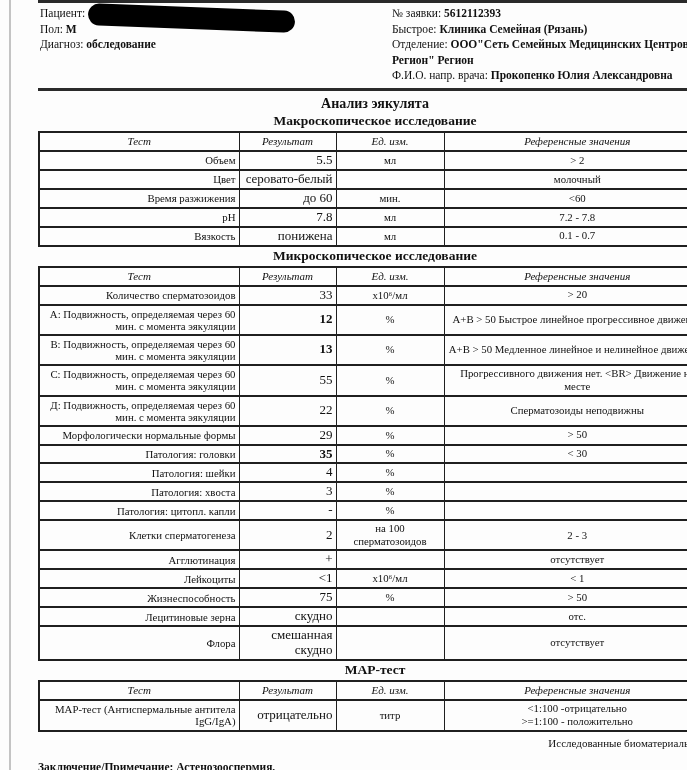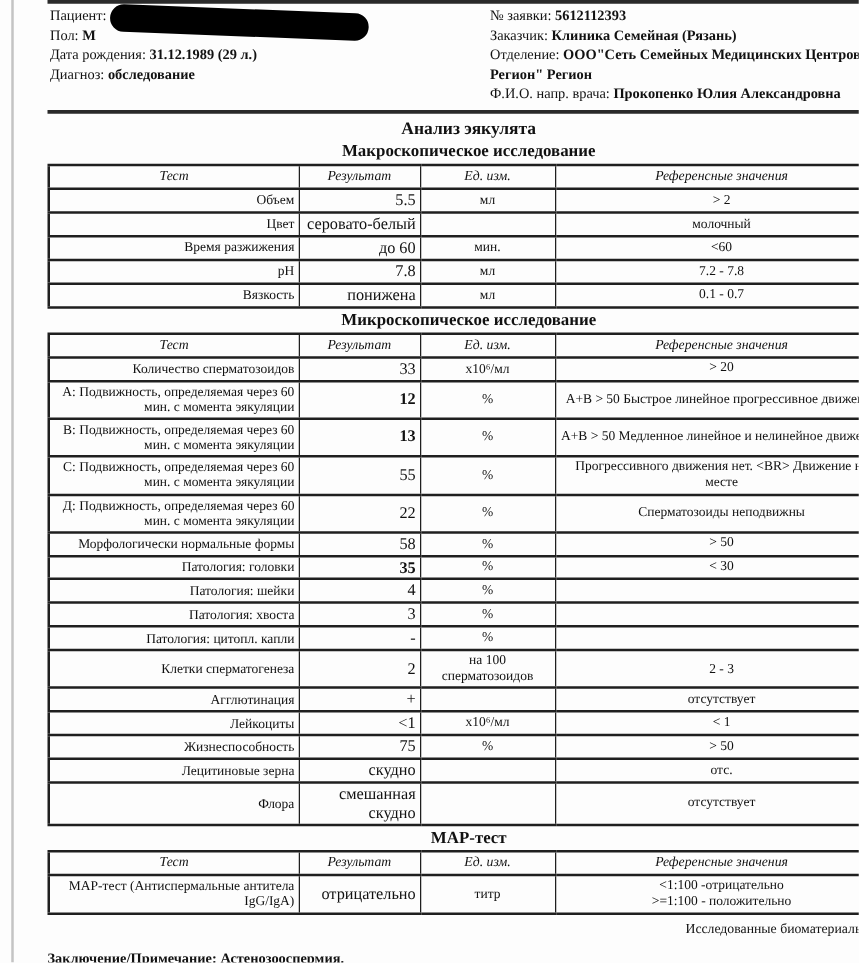--- a/index.html
+++ b/index.html
@@ -48,26 +48,25 @@
 
 <div id="page">
   <div id="left-rule"></div>
   <div id="doc">
 
     <div class="hdr">
       <div class="hdr-left">
         <div id="redaction"></div>
         <div class="hline"><span>Пациент:</span></div>
         <div class="hline"><span>Пол:</span> <b>М</b></div>
-        <div class="hline"><span>Дата рождения:</span> <b>31.12.1989 (29 л.)</b></div>
         <div class="hline"><span>Диагноз:</span> <b>обследование</b></div>
       </div>
       <div class="hdr-right">
         <div class="hline"><span>№ заявки:</span> <b>5612112393</b></div>
-        <div class="hline"><span>Заказчик:</span> <b>Клиника Семейная (Рязань)</b></div>
+        <div class="hline"><span>Быстрое:</span> <b>Клиника Семейная (Рязань)</b></div>
         <div class="hline"><span>Отделение:</span> <b>ООО"Сеть Семейных Медицинских Центров Регион" Регион</b></div>
         <div class="hline"><span>Ф.И.О. напр. врача:</span> <b>Прокопенко Юлия Александровна</b></div>
       </div>
     </div>
 
     <div class="title title-main">Анализ эякулята</div>
     <div class="title title-sec">Макроскопическое исследование</div>
 
     <table>
       <colgroup>
@@ -157,21 +156,21 @@
         <td class="c-ref">Прогрессивного движения нет. &lt;BR&gt; Движение на месте</td>
       </tr>
       <tr class="tall">
         <td class="c-test">Д: Подвижность, определяемая через 60 мин. с момента эякуляции</td>
         <td class="c-res">22</td>
         <td class="c-unit">%</td>
         <td class="c-ref">Сперматозоиды неподвижны</td>
       </tr>
       <tr>
         <td class="c-test">Морфологически нормальные формы</td>
-        <td class="c-res">58</td>
+        <td class="c-res">29</td>
         <td class="c-unit">%</td>
         <td class="c-ref">&gt; 50</td>
       </tr>
       <tr>
         <td class="c-test">Патология: головки</td>
         <td class="c-res b">35</td>
         <td class="c-unit">%</td>
         <td class="c-ref">&lt; 30</td>
       </tr>
       <tr>

